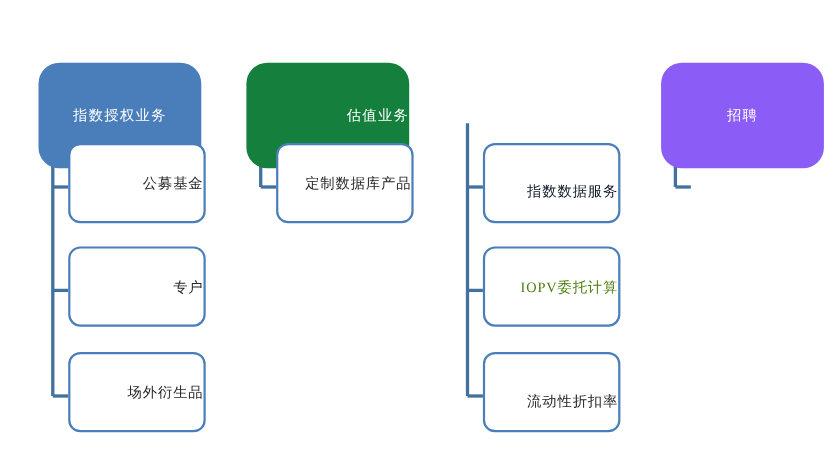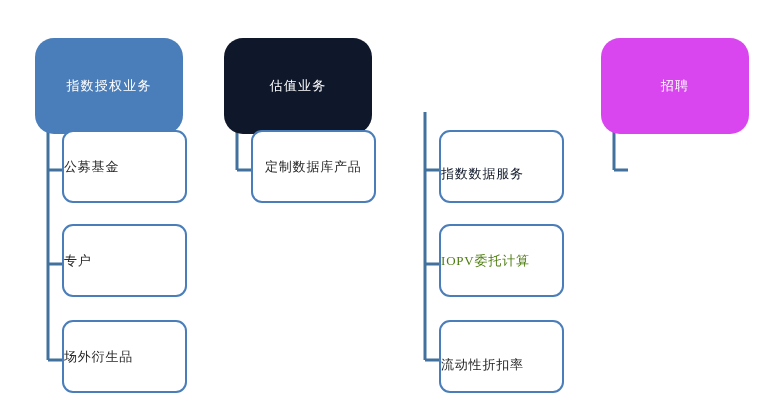--- a/index.html
+++ b/index.html
@@ -31,39 +31,40 @@
   .header-box {
     position: absolute;
     width: 148px;
     height: 96px;
     border-radius: 19px;
     background: #4a7ebb;
     display: flex;
     align-items: center;
     justify-content: center;
     box-sizing: border-box;
+    margin-top: 19px;
   }
   .header-label {
     color: #ffffff;
     font-size: 13px;
     letter-spacing: 1.2px;
     white-space: nowrap;
     font-family: "Liberation Serif", "DejaVu Serif", serif;
   }
   
   .child-box {
     position: absolute;
     width: 125px;
     height: 73px;
     border-radius: 11px;
     background: #ffffff;
     border: 2.5px solid #4a7ebb;
     display: flex;
     align-items: center;
-    justify-content: flex-start;
+    justify-content: flex-end;
     box-sizing: border-box;
   }
   .child-label {
     color: #262626;
     font-size: 13px;
     letter-spacing: 0.8px;
     white-space: nowrap;
     font-family: "Liberation Serif", "DejaVu Serif", serif;
   }
 </style>
@@ -105,34 +106,34 @@
   <div class="child-box" style="left: 62px; top: 130px; background: rgb(255, 255, 255); border-color: rgb(74, 126, 187);">
     <span class="child-label" style="color: rgb(38, 38, 38);">公募基金</span>
   </div>
   <div class="child-box" style="left: 62px; top: 224px; background: rgb(255, 255, 255); border-color: rgb(74, 126, 187);">
     <span class="child-label" style="color: rgb(38, 38, 38);">专户</span>
   </div>
   <div class="child-box" style="left: 62px; top: 320px; background: rgb(255, 255, 255); border-color: rgb(74, 126, 187);">
     <span class="child-label" style="color: rgb(38, 38, 38); font-family: Liberation Mono, monospace;">场外衍生品</span>
   </div>
 
-  <div class="header-box" style="left: 224px; top: 38px; background: #0f172a;">
+  <div class="header-box" style="left: 224px; top: 38px; background: #15803d; justify-content: flex-end;">
     <span class="header-label" style="color: rgb(255, 255, 255);">估值业务</span>
   </div>
   <div class="child-box" style="left: 251px; top: 130px; background: rgb(255, 255, 255); border-color: rgb(74, 126, 187); padding-left: 12px;">
     <span class="child-label" style="color: rgb(38, 38, 38);">定制数据库产品</span>
   </div>
 
   <div class="child-box" style="left: 439px; top: 130px; background: rgb(255, 255, 255); border-color: rgb(74, 126, 187);">
     <span class="child-label" style="color: #0f172a; margin-top: 15px;">指数数据服务</span>
   </div>
   <div class="child-box" style="left: 439px; top: 224px; background: rgb(255, 255, 255); border-color: rgb(74, 126, 187);">
     <span class="child-label" style="color: #4d7c0f;">IOPV委托计算</span>
   </div>
   <div class="child-box" style="left: 439px; top: 320px; background: rgb(255, 255, 255); border-color: rgb(74, 126, 187);">
     <span class="child-label" style="color: rgb(38, 38, 38); margin-top: 17px;">流动性折扣率</span>
   </div>
 
-  <div class="header-box" style="left: 601px; top: 38px; background: #d946ef;">
+  <div class="header-box" style="left: 601px; top: 38px; background: #8b5cf6;">
     <span class="header-label" style="color: rgb(255, 255, 255);">招聘</span>
   </div>
 
 </div>
 
 </body></html>

